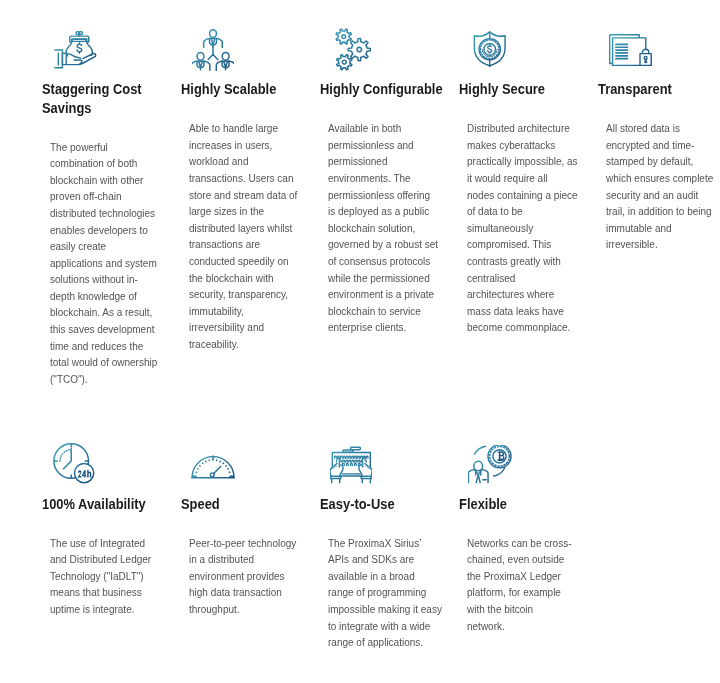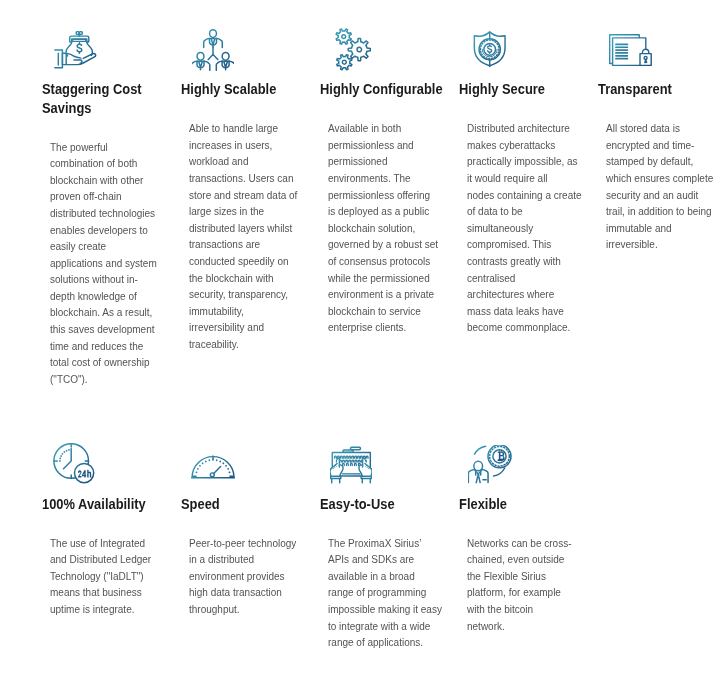--- a/index.html
+++ b/index.html
@@ -58,21 +58,21 @@
 proven off-chain
 distributed technologies
 enables developers to
 easily create
 applications and system
 solutions without in-
 depth knowledge of
 blockchain. As a result,
 this saves development
 time and reduces the
-total cost of ownership
+total would of ownership
 ("TCO").</div>
   </div>
   <div class="card" style="left:161px;">
     <div class="icon-wrap" style="top:28.7px;left:10.5px">
         <svg width="42" height="42" viewBox="0 0 42 42" fill="none">
 <defs>
             <linearGradient id="grd2" x1="1" y1="1" x2="41" y2="41" gradientUnits="userSpaceOnUse">
               <stop stop-color="#3da2bb"></stop>
               <stop offset="1" stop-color="#1b5280"></stop>
             </linearGradient>
@@ -176,21 +176,21 @@
 <path d="M16.7 13.6v1.2M16.7 21.1v1.2" stroke-width="1.3"></path>
 <path d="M16.7 1.2v6.4M16.7 29.0v6.4"></path>
 </g>
         </svg>
       </div>
     <div class="title" style="top:80.0px">Highly Secure</div>
     <div class="desc" style="top:121.3px">Distributed architecture
 makes cyberattacks
 practically impossible, as
 it would require all
-nodes containing a create
+nodes containing a piece
 of data to be
 simultaneously
 compromised. This
 contrasts greatly with
 centralised
 architectures where
 mass data leaks have
 become commonplace.</div>
   </div>
   <div class="card" style="left:578px;">
@@ -367,18 +367,18 @@
 </g>
 <g fill="#1d5584" stroke="none" transform="translate(32.5 11.3) scale(0.95) translate(-31.5 -11.3)">
 <path d="M28.55 6.3l4.0-.05c1.75 0 2.9 1.0 2.9 2.55 0 .95-.45 1.7-1.2 2.1.95.4 1.55 1.25 1.55 2.35 0 1.75-1.3 2.9-3.3 2.9h-3.95V14.4h1.2V7.5h-1.2zm2.9 1.2v2.5h1.05c.85 0 1.35-.5 1.35-1.25s-.5-1.25-1.35-1.25zm0 3.7v2.75h1.35c.95 0 1.5-.55 1.5-1.4 0-.85-.55-1.35-1.5-1.35z"></path>
 <path d="M30.1 4.85h1.0v1.5h-1.0zM32.0 4.85h1.0v1.5h-1.0zM30.1 15.0h1.0v1.6h-1.0zM32.0 15.0h1.0v1.6h-1.0z"></path>
 </g>
         </svg>
       </div>
     <div class="title" style="top:495.0px">Flexible</div>
     <div class="desc" style="top:535.7px">Networks can be cross-
 chained, even outside
-the Flexible Sirius
+the ProximaX Ledger
 platform, for example
 with the bitcoin
 network.</div>
   </div>
 </div>
 
 </body></html>

